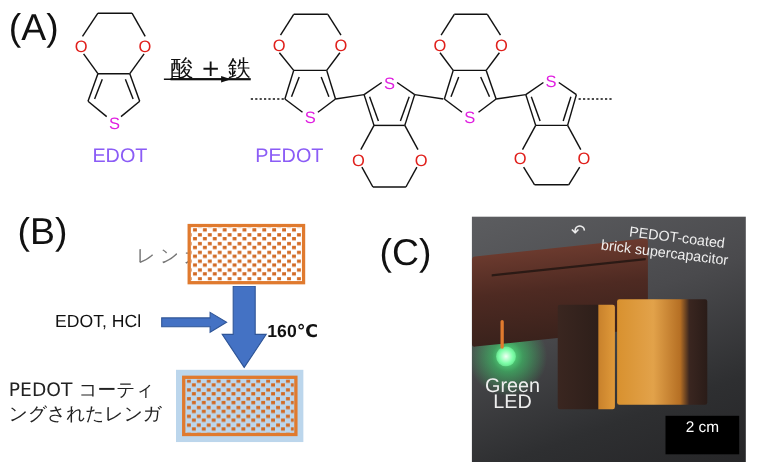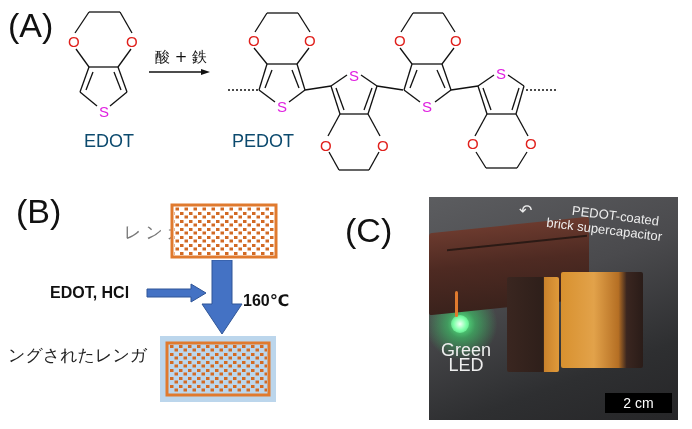--- a/index.html
+++ b/index.html
@@ -1,34 +1,34 @@
 <!DOCTYPE html>
 <html><head>
 <meta charset="utf-8">
 <style>
   html, body { margin: 0; padding: 0; background: #ffffff; }
   body { width: 692px; height: 429px; position: relative; overflow: hidden;
          font-family: "Liberation Sans", "DejaVu Sans", sans-serif; color: #111; }
   .abs { position: absolute; }
   .panel-label { font-size: 34px; font-weight: normal; color: #111; line-height: 1; }
-  .chem-label { font-size: 18px; color: #0c4a6e; }
+  .chem-label { font-size: 18px; color: #8b5cf6; }
   .atom-O { fill: #e0201c; font-family: "Liberation Sans", sans-serif; font-size: 15px; }
   .atom-S { fill: #e020e0; font-family: "Liberation Sans", sans-serif; font-size: 15px; }
   .bond { stroke: #111; stroke-width: 1.3; fill: none; }
   .dash { stroke: #111; stroke-width: 1.3; stroke-dasharray: 2 2; fill: none; }
   .jp-gray { color: #777; font-size: 17px; letter-spacing: 4px; font-family: "DejaVu Sans", sans-serif; margin-left: 32px; }
   .jp { font-size: 17px; font-family: "DejaVu Sans", sans-serif; color: #222; line-height: 22px; }
-  .bold-lbl { font-size: 16px; font-weight: bold; color: #111; }
+  .bold-lbl { font-size: 16px; font-weight: normal; color: #111; }
   .photo { left: 429px; top: 197px; width: 249px; height: 223px;
     background:
       radial-gradient(circle at 13% 57%, rgba(90,255,140,0.95) 0, rgba(60,220,110,0.55) 14px, rgba(40,120,70,0) 36px),
       linear-gradient(160deg, #5c5d60 0%, #4a4a4d 40%, #2e2f31 75%, #262628 100%);
     overflow: hidden; }
   .brick { position: absolute; }
-  .scalebar { position: absolute; right: 6px; bottom: 7px; width: 67px; height: 20px;
+  .scalebar { position: absolute; right: 6px; bottom: 7px; width: 67px; height: 35px;
     background: #000; color: #fff; font-size: 14px; text-align: center; line-height: 20px; }
   .photo-text { position: absolute; color: #eee; font-size: 13px; line-height: 15px; }
 </style>
 </head>
 <body>
 
 <div class="abs panel-label" style="left:8px; top:8px;">(A)</div>
 
 <svg class="abs" style="left:0; top:0;" width="692" height="180">
 
@@ -124,21 +124,21 @@
     <text class="atom-O" x="450" y="46">O</text>
     <text class="atom-S" x="422" y="112">S</text>
     <text class="atom-S" x="496" y="79">S</text>
     <text class="atom-O" x="467" y="149">O</text>
     <text class="atom-O" x="525" y="149">O</text>
   </g>
 </svg>
 
 <div class="abs chem-label" style="left:84px; top:131px;">EDOT</div>
 <div class="abs chem-label" style="left:232px; top:131px;">PEDOT</div>
-<div class="abs" style="left:155px; top:48px; font-size:15px; font-family:'DejaVu Sans',sans-serif;">酸 + 鉄</div>
+<div class="abs" style="left:155px; top:48px; font-size:21px; font-family:'DejaVu Sans',sans-serif;text-decoration:underline;">酸 + 鉄</div>
 
 <div class="abs panel-label" style="left:16px; top:194px;">(B)</div>
 <div class="abs jp-gray" style="left:92px; top:221px;">レンガ</div>
 
 <svg class="abs" style="left:170px; top:203px;" width="108" height="56">
   <defs>
     <pattern id="dots1" width="9" height="8" patternUnits="userSpaceOnUse">
       <rect x="1" y="1" width="3.5" height="3" fill="#d26a24"></rect>
       <rect x="5.5" y="4.5" width="3.5" height="3" fill="#d26a24"></rect>
     </pattern>
@@ -166,20 +166,21 @@
       <rect x="1" y="1" width="3.5" height="3" fill="#d26a24"></rect>
       <rect x="5.5" y="4.5" width="3.5" height="3" fill="#d26a24"></rect>
     </pattern>
   </defs>
   <rect x="0" y="0" width="116" height="66" fill="#bcd6ec"></rect>
   <rect x="7" y="7" width="102" height="52" fill="#bcd6ec" stroke="#e07a2e" stroke-width="3"></rect>
   <rect x="9" y="9" width="98" height="48" fill="url(#dots2)"></rect>
 </svg>
 
 <div class="abs jp" style="left:8px; top:344px;">
+  <div style="white-space:pre;">PEDOT コーティ</div>
   <div>ングされたレンガ</div>
 </div>
 
 <div class="abs panel-label" style="left:345px; top:213px;">(C)</div>
 
 <div class="abs photo">
 
   <div class="brick" style="left:0; top:28px; width:160px; height:82px; background:linear-gradient(180deg,#6b3a2e 0%,#4e2a22 45%,#3a221c 100%); transform:skewY(-6deg); border-radius:3px;"></div>
   <div class="brick" style="left:18px; top:45px; width:140px; height:2px; background:#2b1a15; transform:skewY(-6deg);"></div>
 

